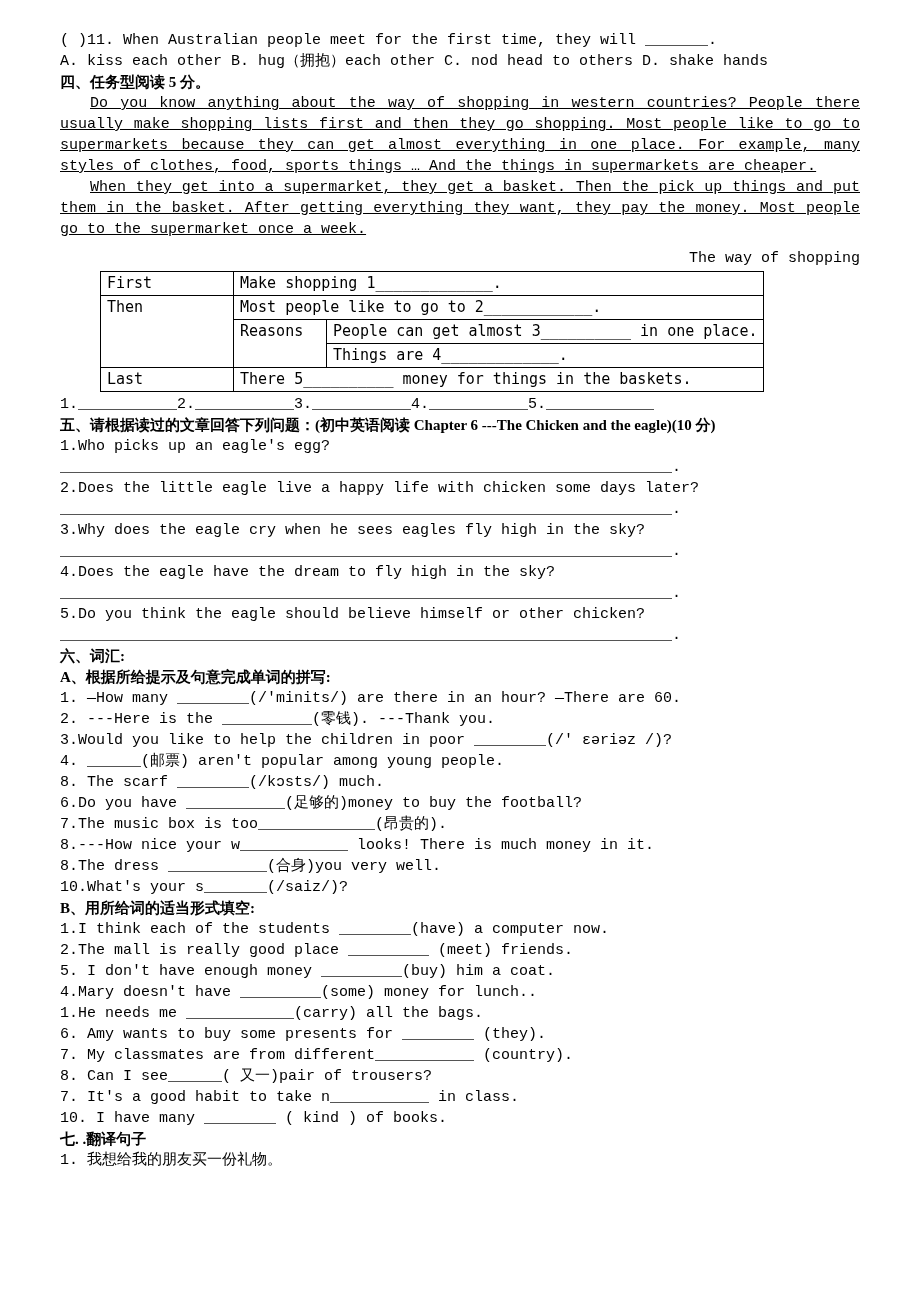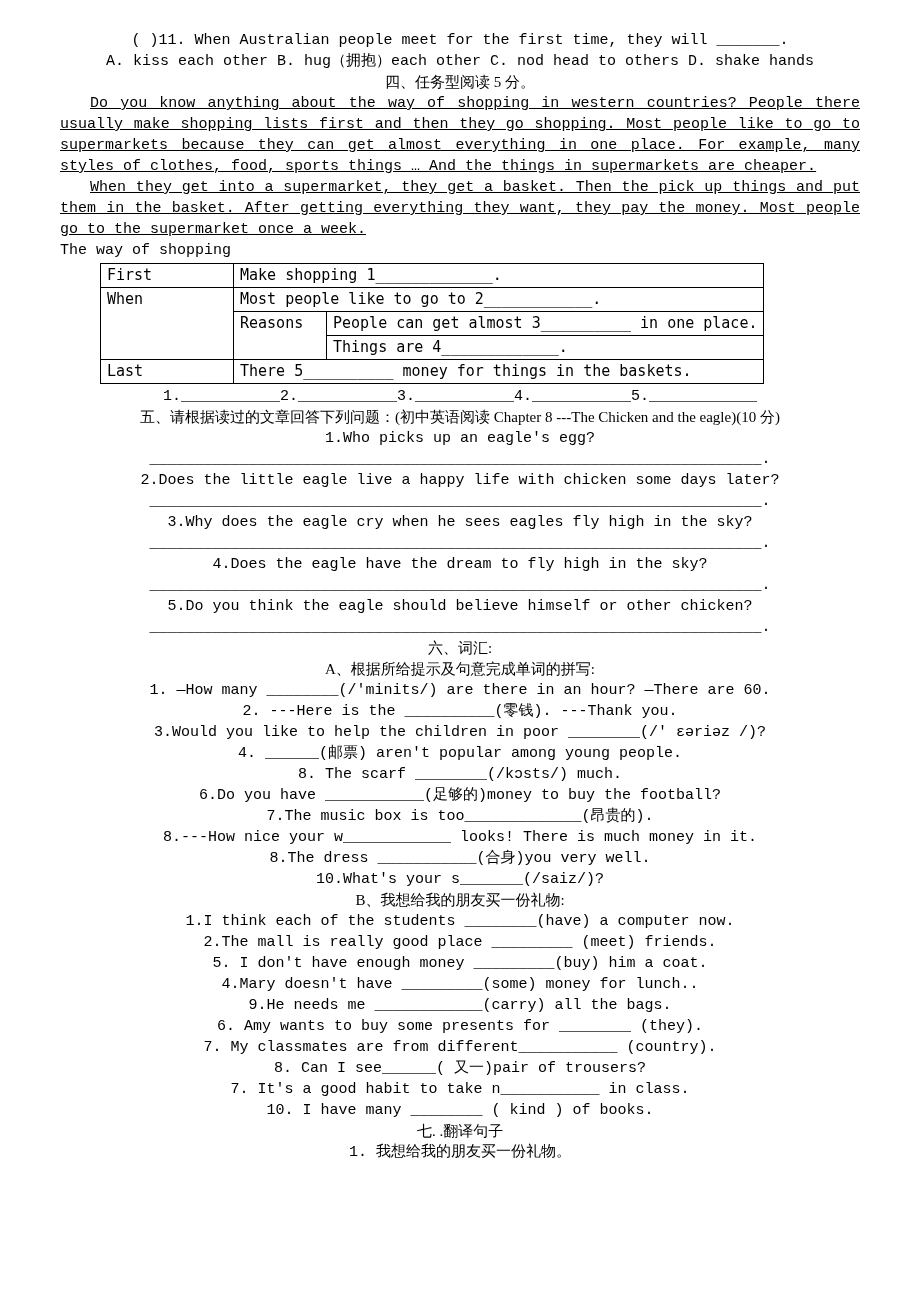--- a/index.html
+++ b/index.html
@@ -8,63 +8,63 @@
     line-height: 1.4;
     color: #000;
     background: #fff;
     margin: 0;
     padding: 30px 60px 40px 60px;
     width: 920px;
     box-sizing: border-box;
   }
   .mono { font-family: "SimSun", "Courier New", monospace; }
   .indent { text-indent: 2em; text-decoration: underline; }
-  .heading { font-weight: normal; }
+  .heading { font-weight: bold; }
   table { border-collapse: collapse; margin: 2px 0 2px 40px; }
   td { border: 1px solid #000; padding: 1px 6px; vertical-align: top; font-family: "SimSun", monospace; font-size: 15px; }
-  .line { margin: 0; text-align: center; }
-  .center { text-align: left; }
+  .line { margin: 0; }
+  .center { text-align: right; margin-top: 8px; }
 </style>
 </head>
 <body>
 
 <p class="line mono">(     )11. When Australian people meet for the first time, they will _______.</p>
 <p class="line mono">       A. kiss each other B. hug（拥抱）each other C. nod head to others D. shake hands</p>
 
 <p class="line heading">四、任务型阅读 5 分。</p>
 <p class="line mono indent" style="text-align:justify">Do you know anything about the way of shopping in western countries? People there usually make shopping lists first and then they go shopping. Most people like to go to supermarkets because they can get almost everything in one place. For example, many styles of clothes, food, sports things … And the things in supermarkets are cheaper.</p>
 <p class="line mono indent" style="text-align:justify">When they get into a supermarket, they get a basket. Then the pick up things and put them in the basket. After getting everything they want, they pay the money. Most people go to the supermarket once a week.</p>
 
 <p class="line mono center">The way of shopping</p>
 <table>
   <tbody>
       <tr>
     <td colspan="2" style="width:120px">First</td>
     <td colspan="2" style="width:500px">Make shopping 1_____________.</td>
   </tr>
   <tr>
-    <td colspan="2" rowspan="3">When</td>
+    <td colspan="2" rowspan="3">Then</td>
     <td colspan="2">Most people like to go to 2____________.</td>
   </tr>
   <tr>
     <td rowspan="2" style="width:80px">Reasons</td>
     <td>People can get almost 3__________ in one place.</td>
   </tr>
   <tr>
     <td>Things are 4_____________.</td>
   </tr>
   <tr>
     <td colspan="2">Last</td>
     <td colspan="2">There 5__________ money for things in the baskets.</td>
   </tr>
 </tbody>
   </table>
 <p class="line mono">1.___________2.___________3.___________4.___________5.____________</p>
 
-<p class="line heading">五、请根据读过的文章回答下列问题：(初中英语阅读 Chapter 8 ---The Chicken and the eagle)(10 分)</p>
+<p class="line heading">五、请根据读过的文章回答下列问题：(初中英语阅读 Chapter 6 ---The Chicken and the eagle)(10 分)</p>
 <p class="line mono">1.Who picks up an eagle's  egg?</p>
 <p class="line mono">____________________________________________________________________.</p>
 <p class="line mono">2.Does the little eagle live a happy life with chicken some days later?</p>
 <p class="line mono">____________________________________________________________________.</p>
 <p class="line mono">3.Why does the eagle cry when he sees eagles fly high in the sky?</p>
 <p class="line mono">____________________________________________________________________.</p>
 <p class="line mono">4.Does the eagle have the dream to fly high in the sky?</p>
 <p class="line mono">____________________________________________________________________.</p>
 <p class="line mono">5.Do you think the eagle should believe himself or other chicken?</p>
 <p class="line mono">____________________________________________________________________.</p>
@@ -75,26 +75,26 @@
 <p class="line mono">2. ---Here is the __________(零钱).  ---Thank you.</p>
 <p class="line mono">3.Would you like to help the children in poor ________(/' ɛəriəz /)?</p>
 <p class="line mono">4. ______(邮票) aren't popular among young people.</p>
 <p class="line mono">8. The scarf   ________(/kɔsts/) much.</p>
 <p class="line mono">6.Do you have ___________(足够的)money to buy the football?</p>
 <p class="line mono">7.The music box is too_____________(昂贵的).</p>
 <p class="line mono">8.---How nice your w____________ looks! There is much money in it.</p>
 <p class="line mono">8.The dress ___________(合身)you very well.</p>
 <p class="line mono">10.What's your s_______(/saiz/)?</p>
 
-<p class="line heading">B、我想给我的朋友买一份礼物:</p>
+<p class="line heading">B、用所给词的适当形式填空:</p>
 <p class="line mono">1.I think each of the students ________(have) a computer now.</p>
 <p class="line mono">2.The mall is really good place _________ (meet) friends.</p>
 <p class="line mono">5. I don't have enough money _________(buy) him a coat.</p>
 <p class="line mono">4.Mary doesn't have _________(some) money for lunch..</p>
-<p class="line mono">9.He needs me ____________(carry) all the bags.</p>
+<p class="line mono">1.He needs me ____________(carry) all the bags.</p>
 <p class="line mono">6. Amy wants to buy some presents for ________ (they).</p>
 <p class="line mono">7. My classmates are from different___________ (country).</p>
 <p class="line mono">8. Can I see______(  又一)pair of trousers?</p>
 <p class="line mono">7. It's a good habit to take  n___________ in class.</p>
 <p class="line mono">10. I have many ________ ( kind ) of books.</p>
 
 <p class="line heading">七. .翻译句子</p>
 <p class="line mono">1. 我想给我的朋友买一份礼物。</p>
 
 </body></html>

